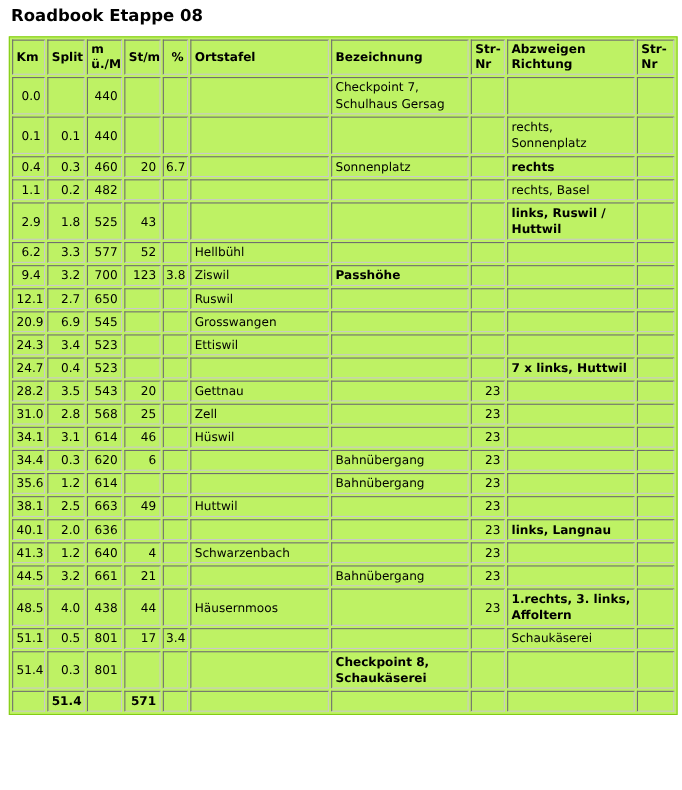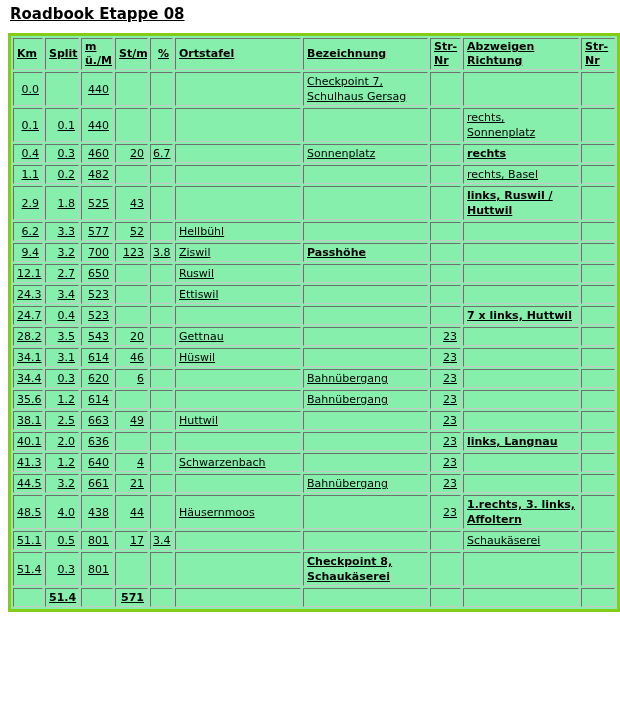--- a/index.html
+++ b/index.html
@@ -6,35 +6,34 @@
   html, body {
     width: 620px;
     background: #ffffff;
     color: #000000;
     font-family: "DejaVu Sans", "Liberation Sans", sans-serif;
   }
   .page {
     width: 620px;
     min-height: 718px;
     padding: 6px 2px 4px 8px;
-    text-decoration: underline;
   }
   h1.title {
     font-size: 15px;
     font-weight: bold;
     letter-spacing: 0px;
     margin: 0 0 10px 2px;
     line-height: 17px;
   }
   table.roadbook {
     table-layout: fixed;
     border-collapse: separate;
     border-spacing: 2px;
-    border: 3px solid #84cc16;
-    background: #86efac;
+    border: 1px solid #84cc16;
+    background: #bef264;
     width: 608px;
   }
   col.c0 { width: 30px; }
   col.c1 { width: 34px; }
   col.c2 { width: 32px; }
   col.c3 { width: 33px; }
   col.c4 { width: 23px; }
   col.c5 { width: 126px; }
   col.c6 { width: 125px; }
   col.c7 { width: 31px; }
@@ -195,20 +194,32 @@
           <td class="col-2">650</td>
           <td class="col-3"></td>
           <td class="col-4"></td>
           <td class="col-5">Ruswil</td>
           <td class="col-6"></td>
           <td class="col-7"></td>
           <td class="col-8"></td>
           <td class="col-9"></td>
         </tr>
         <tr>
+          <td class="col-0">20.9</td>
+          <td class="col-1">6.9</td>
+          <td class="col-2">545</td>
+          <td class="col-3"></td>
+          <td class="col-4"></td>
+          <td class="col-5">Grosswangen</td>
+          <td class="col-6"></td>
+          <td class="col-7"></td>
+          <td class="col-8"></td>
+          <td class="col-9"></td>
+        </tr>
+        <tr>
           <td class="col-0">24.3</td>
           <td class="col-1">3.4</td>
           <td class="col-2">523</td>
           <td class="col-3"></td>
           <td class="col-4"></td>
           <td class="col-5">Ettiswil</td>
           <td class="col-6"></td>
           <td class="col-7"></td>
           <td class="col-8"></td>
           <td class="col-9"></td>
@@ -225,20 +236,32 @@
           <td class="col-8 bold">7 x links, Huttwil</td>
           <td class="col-9"></td>
         </tr>
         <tr>
           <td class="col-0">28.2</td>
           <td class="col-1">3.5</td>
           <td class="col-2">543</td>
           <td class="col-3">20</td>
           <td class="col-4"></td>
           <td class="col-5">Gettnau</td>
+          <td class="col-6"></td>
+          <td class="col-7">23</td>
+          <td class="col-8"></td>
+          <td class="col-9"></td>
+        </tr>
+        <tr>
+          <td class="col-0">31.0</td>
+          <td class="col-1">2.8</td>
+          <td class="col-2">568</td>
+          <td class="col-3">25</td>
+          <td class="col-4"></td>
+          <td class="col-5">Zell</td>
           <td class="col-6"></td>
           <td class="col-7">23</td>
           <td class="col-8"></td>
           <td class="col-9"></td>
         </tr>
         <tr>
           <td class="col-0">34.1</td>
           <td class="col-1">3.1</td>
           <td class="col-2">614</td>
           <td class="col-3">46</td>

